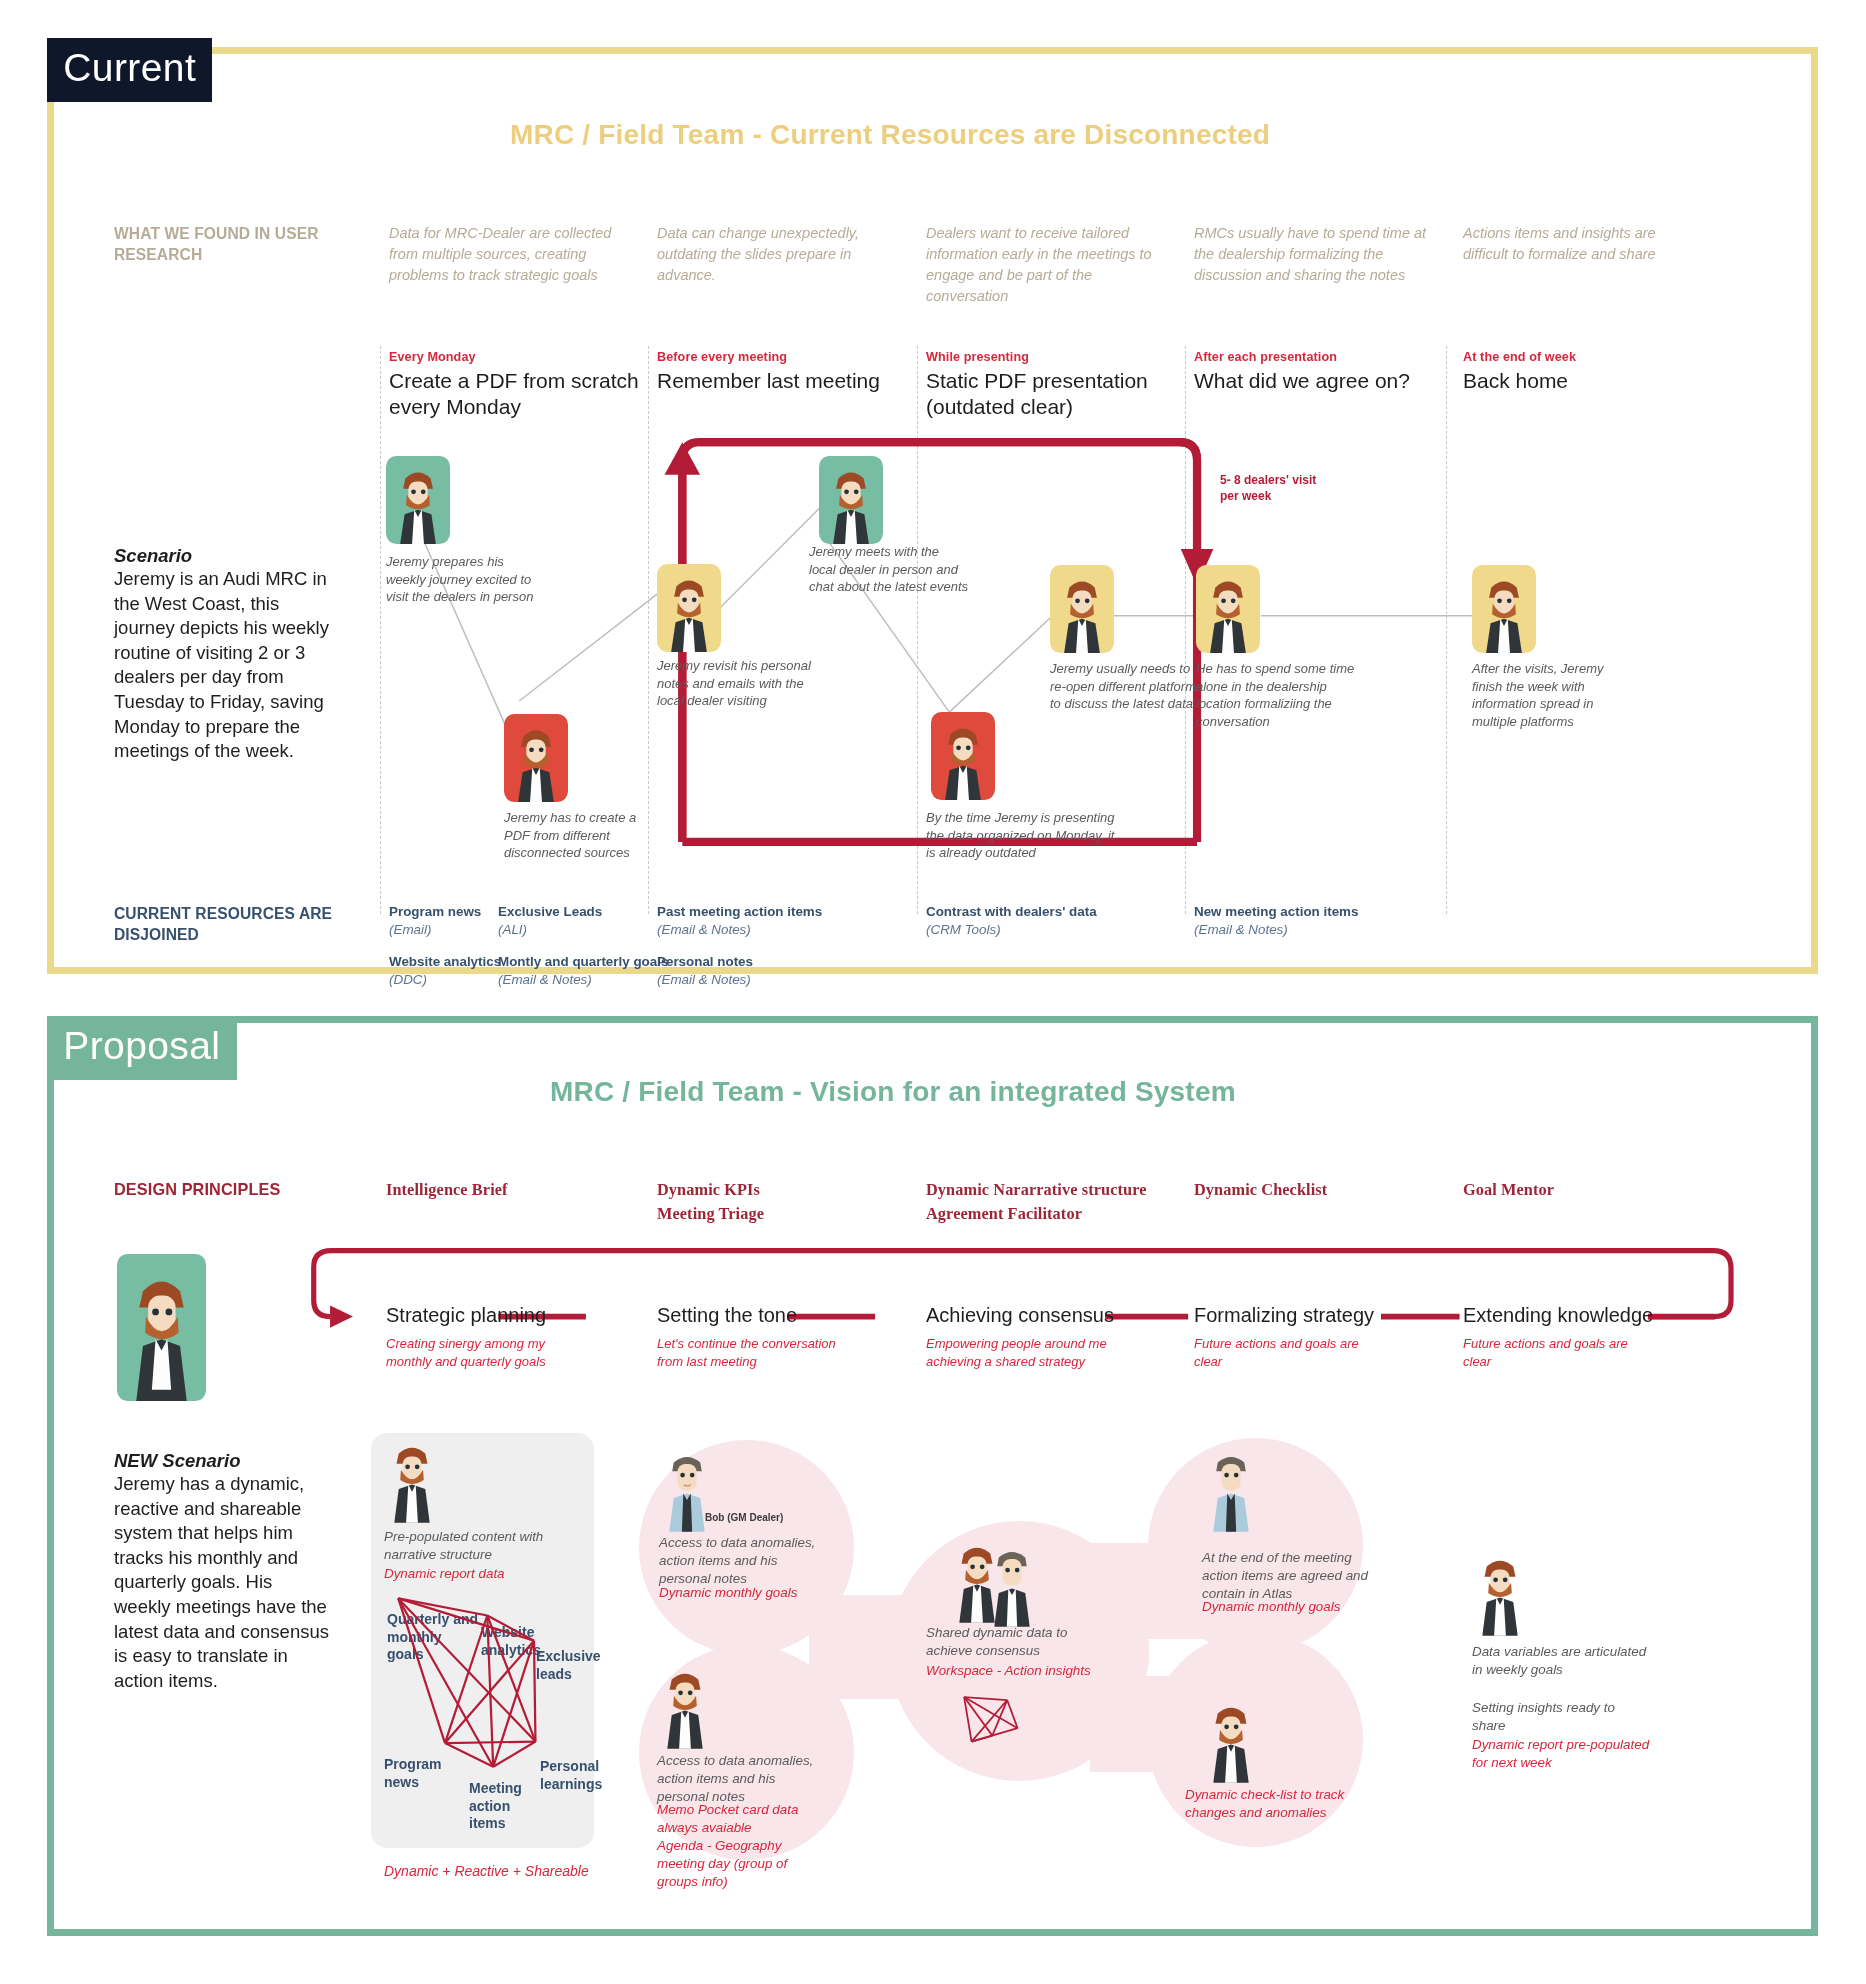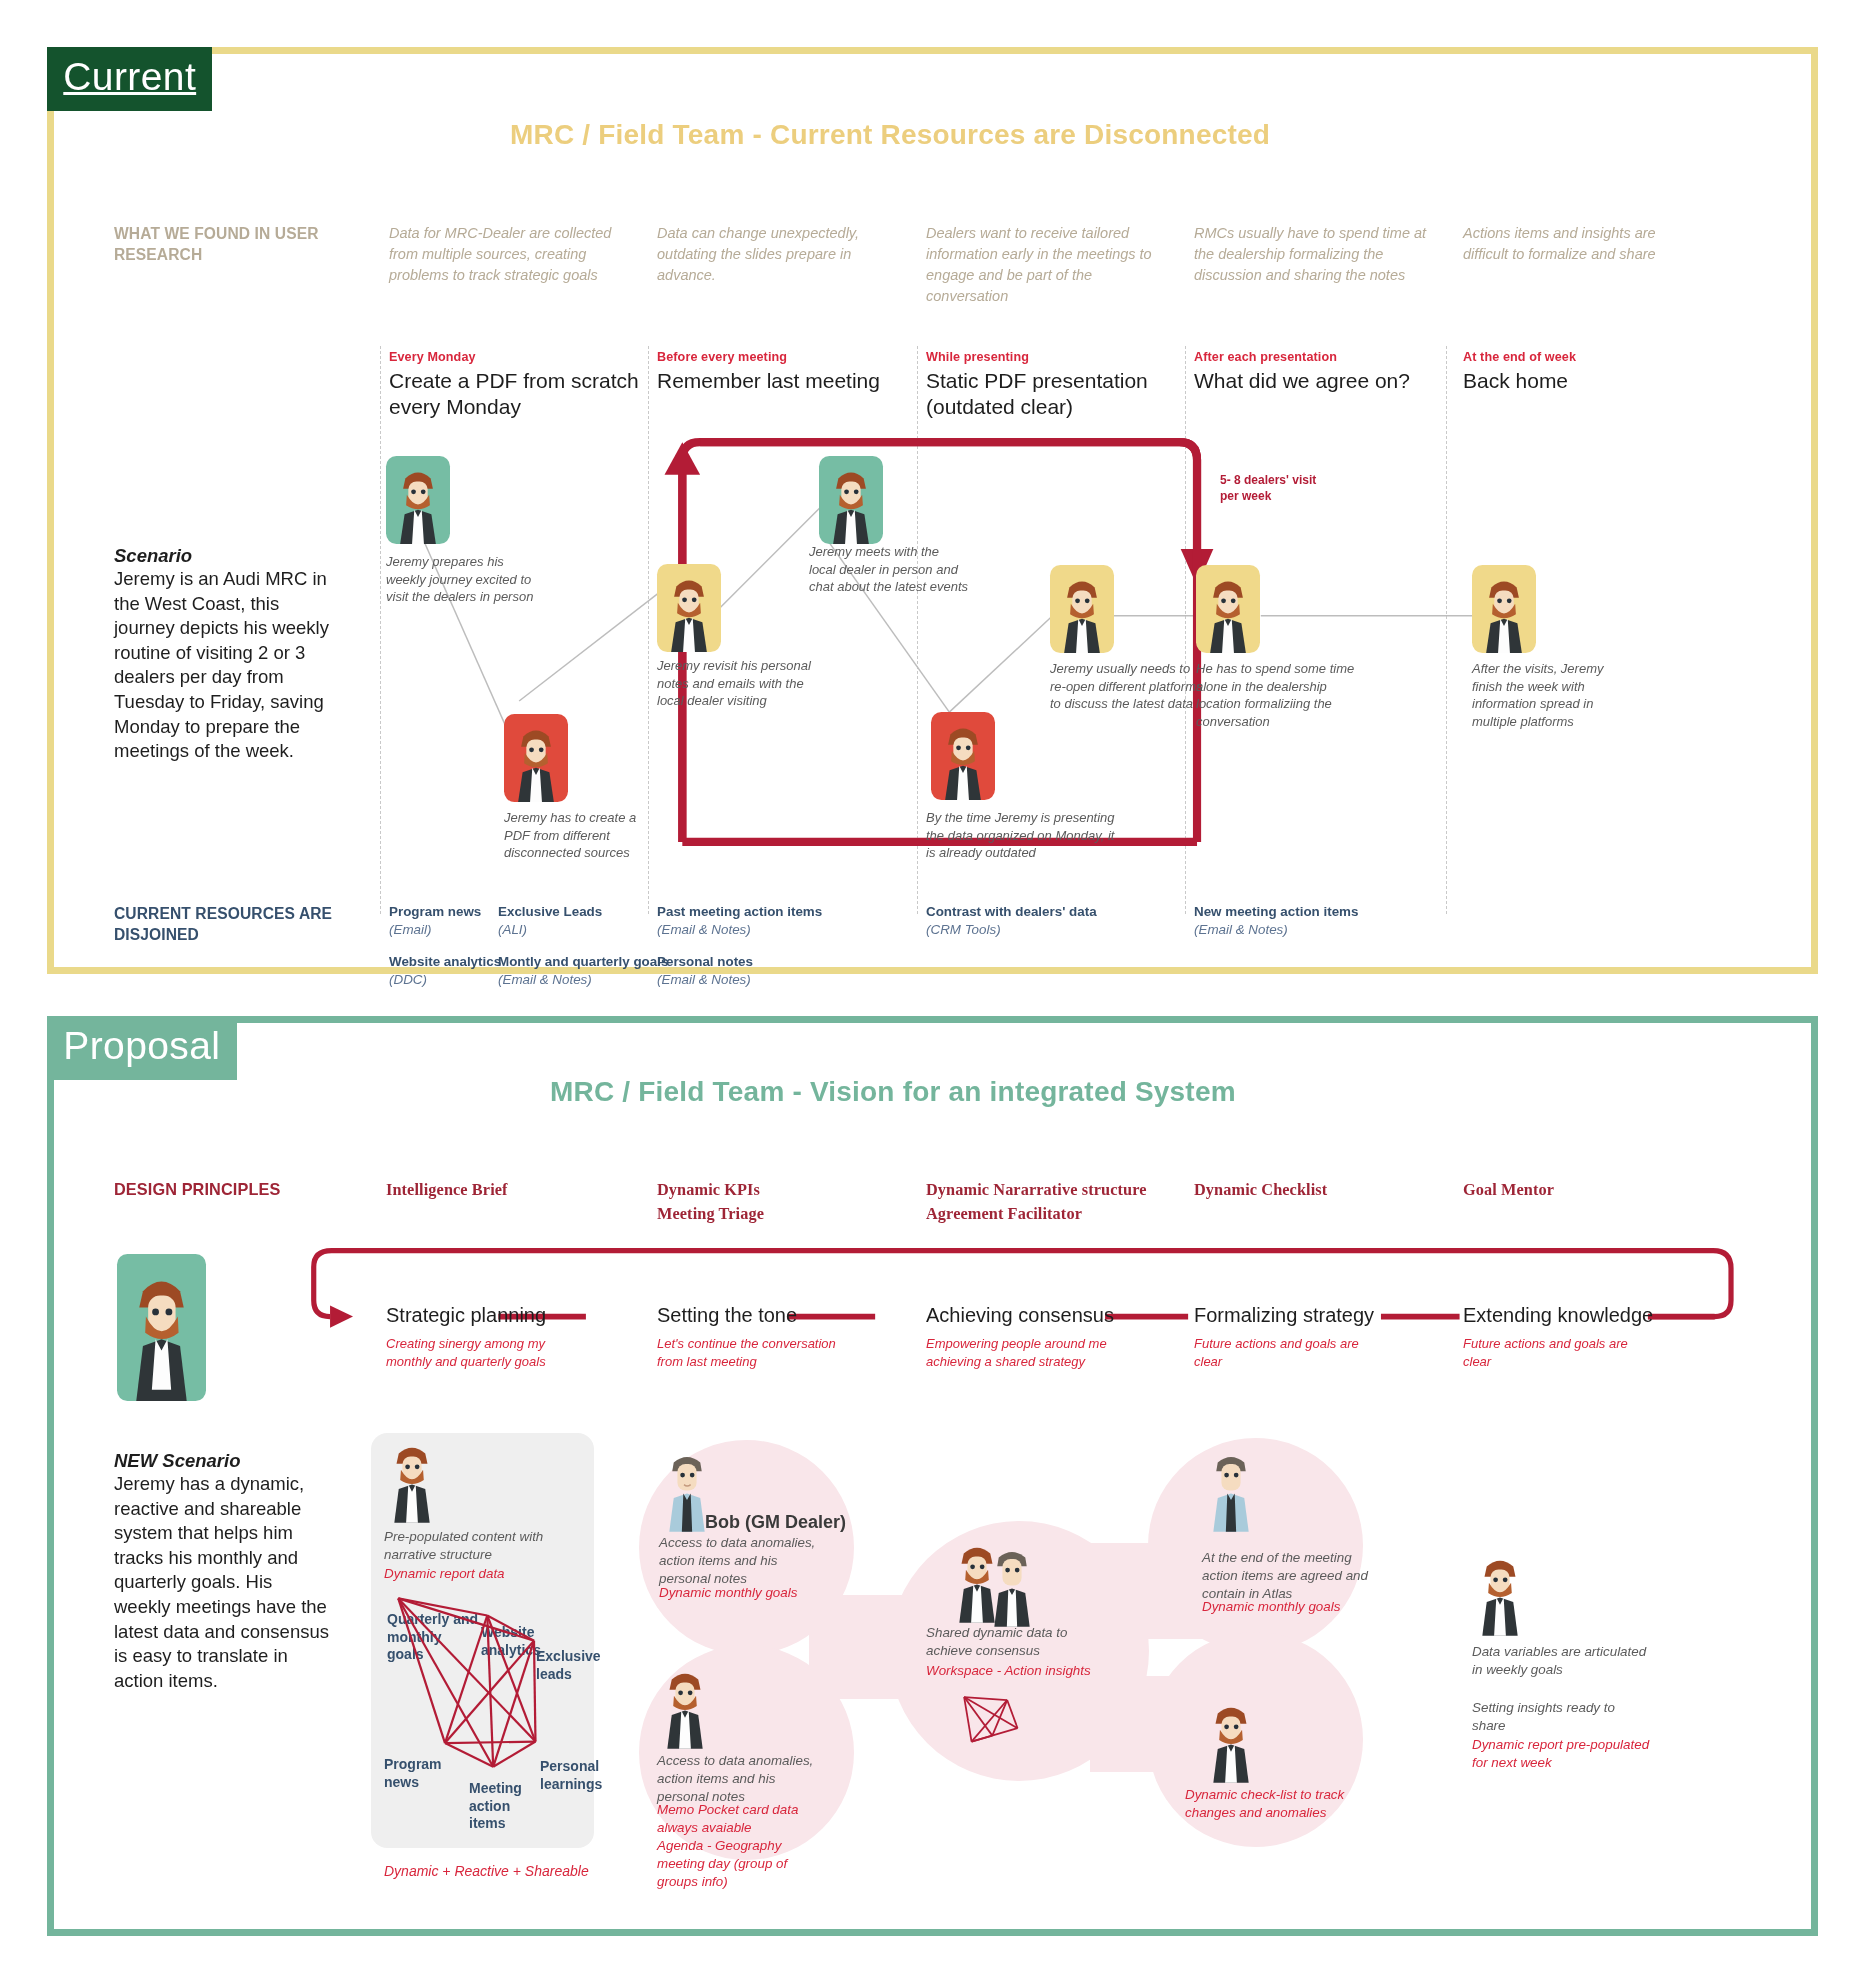--- a/index.html
+++ b/index.html
@@ -20,21 +20,21 @@
   #proposal-panel {
     left:47px; top:1016px; width:1771px; height:920px;
     border:7.4px solid #74b59c;
   }
   .panel-tab {
     position:absolute; color:#fff;
     font-size:39px; line-height:1;
     padding:10.4px 16.3px 15px 16.3px;
     letter-spacing:0.4px;
   }
-  #current-tab { left:47px; top:47px; background:#14532d;text-decoration:underline; }
+  #current-tab { left:47px; top:38px; background:#0f172a; }
   #proposal-tab { left:47px; top:1016px; background:#74b59c; }
 
   .panel-title {
     position:absolute; font-size:28px; font-weight:bold;
     letter-spacing:0.2px; white-space:nowrap;
   }
   #current-title { left:510px; top:119px; color:#ecce7e; }
   #proposal-title { left:550px; top:1076px; color:#74b59c; }
 
   
@@ -102,21 +102,21 @@
   }
   .pnote {
     position:absolute; font-style:italic; font-size:13.4px;
     line-height:1.35; color:#5b5b5b; width:178px;
   }
   .pnote-red {
     position:absolute; font-style:italic; font-size:13.4px;
     line-height:1.35; color:#d8263c; width:193px;
   }
   .bob-name {
-    position:absolute; font-weight:bold; font-size:18px; color:#3a3a3a;
+    position:absolute; font-weight:bold; font-size:10px; color:#3a3a3a;
   }
   svg.overlay { position:absolute; left:0; top:0; pointer-events:none; }
 </style>
 </head>
 <body>
 
 <div class="panel" id="current-panel"></div>
 <div class="panel-tab" id="current-tab">Current</div>
 <div class="panel-title" id="current-title">MRC / Field Team - Current Resources are Disconnected</div>
 

